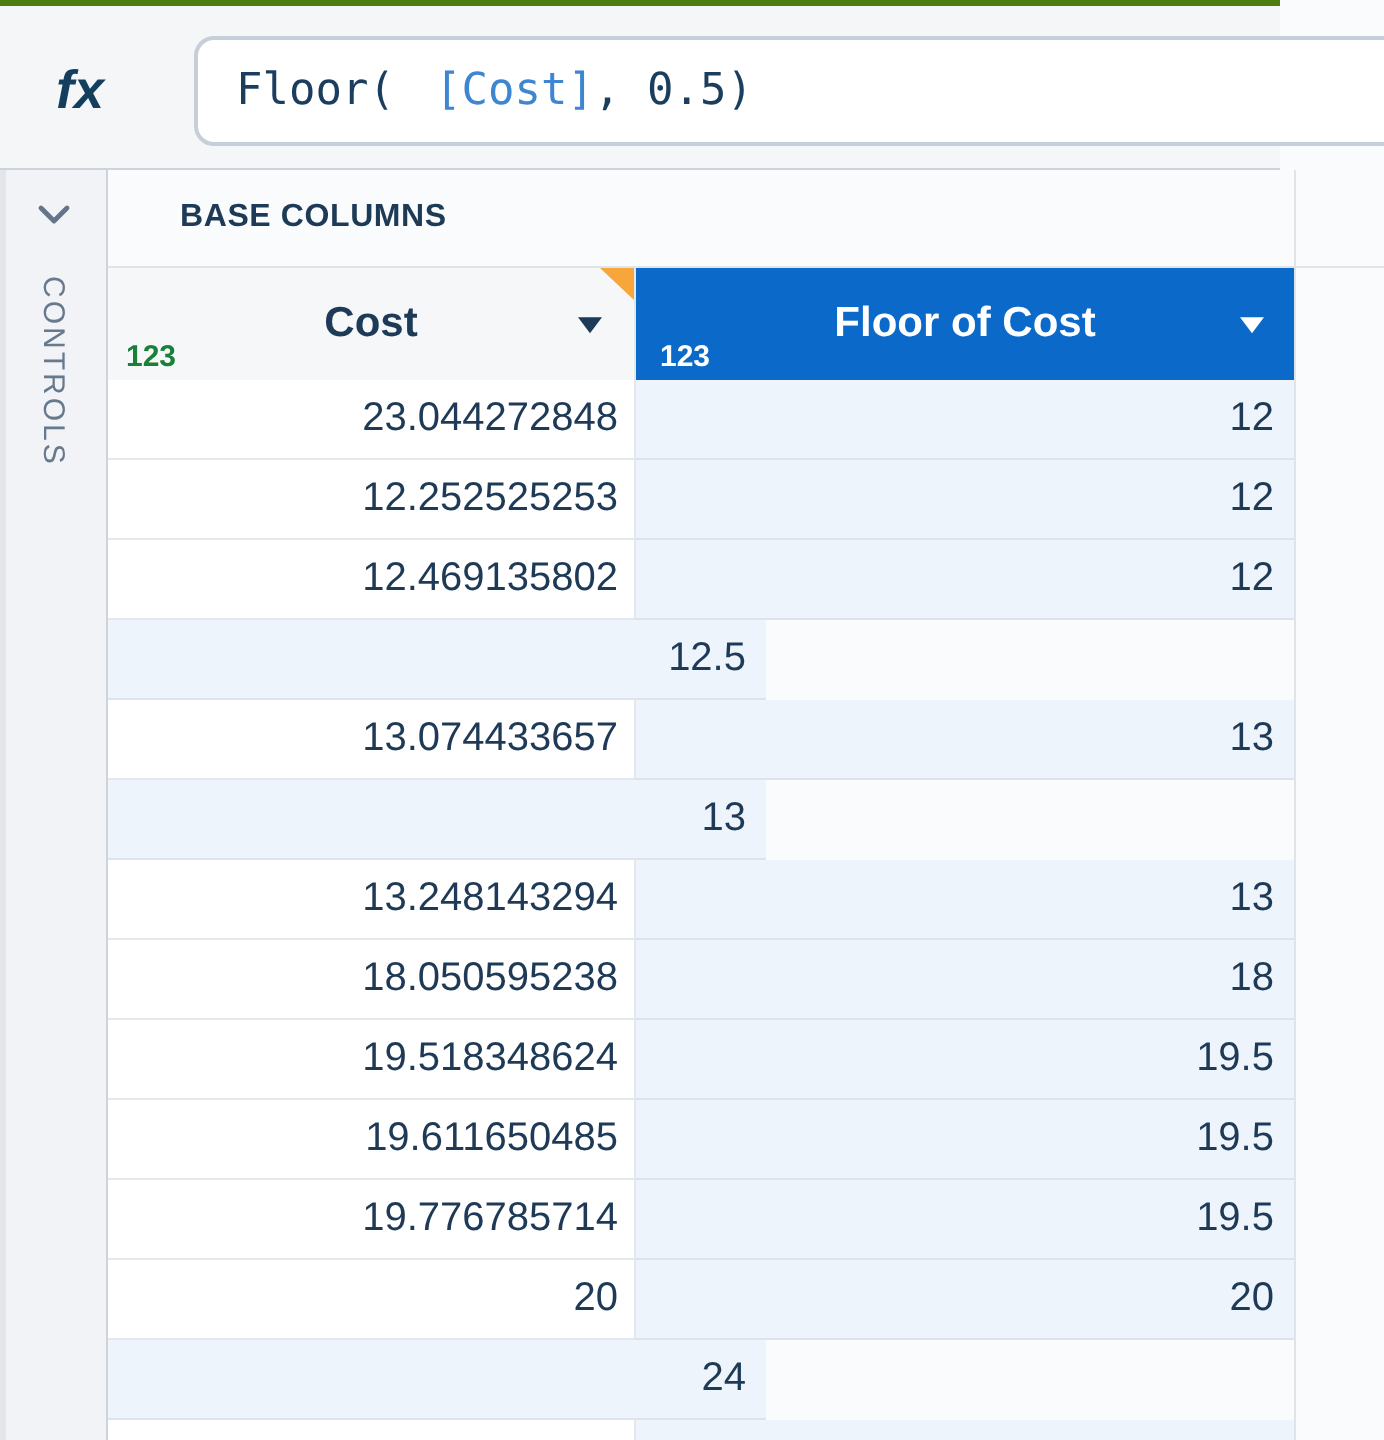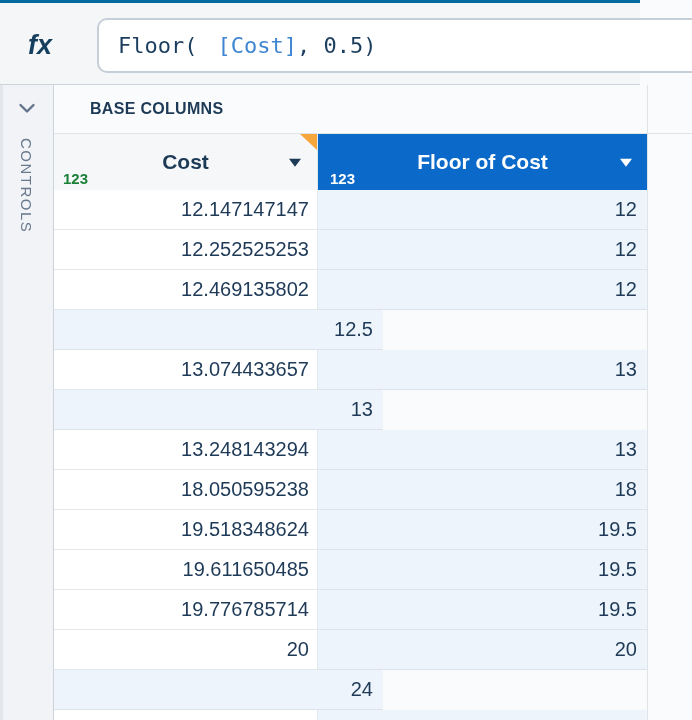--- a/index.html
+++ b/index.html
@@ -6,21 +6,21 @@
   html,body { background:#e9ecef; }
   .app {
     position:relative; width:692px; height:720px; overflow:hidden;
     background:#fafbfc; font-family:"Liberation Sans", sans-serif;
     color:#1d3a56;
   }
   
   .formula-bar {
     position:absolute; left:0; top:0; width:640px; height:85px;
     background:#f4f6f8;
-    border-top:3px solid #0369a1;
+    border-top:3px solid #4d7c0f;
     border-bottom:1px solid #ccd3da;
   }
   .fx-label {
     position:absolute; left:28px; top:27px;
     font-style:italic; font-weight:bold; font-size:27px; color:#143e5e;
   }
   .formula-input {
     position:absolute; left:97px; top:15px; height:55px; width:620px;
     background:#ffffff; border:2px solid #c6ced7; border-radius:10px;
     display:flex; align-items:center; padding-left:19px;
@@ -134,21 +134,21 @@
         </div>
         <div class="col-head floor">
           <span class="type-badge">123</span>
           <span class="col-title">Floor of Cost</span>
           <span class="caret"></span>
         </div>
       </div>
 
       <div id="rows">
           <div class="row">
-            <div class="cell cost">12.147147147</div>
+            <div class="cell cost">23.044272848</div>
             <div class="cell floor">12</div>
           </div>
           <div class="row">
             <div class="cell cost">12.252525253</div>
             <div class="cell floor">12</div>
           </div>
           <div class="row">
             <div class="cell cost">12.469135802</div>
             <div class="cell floor">12</div>
           </div>

